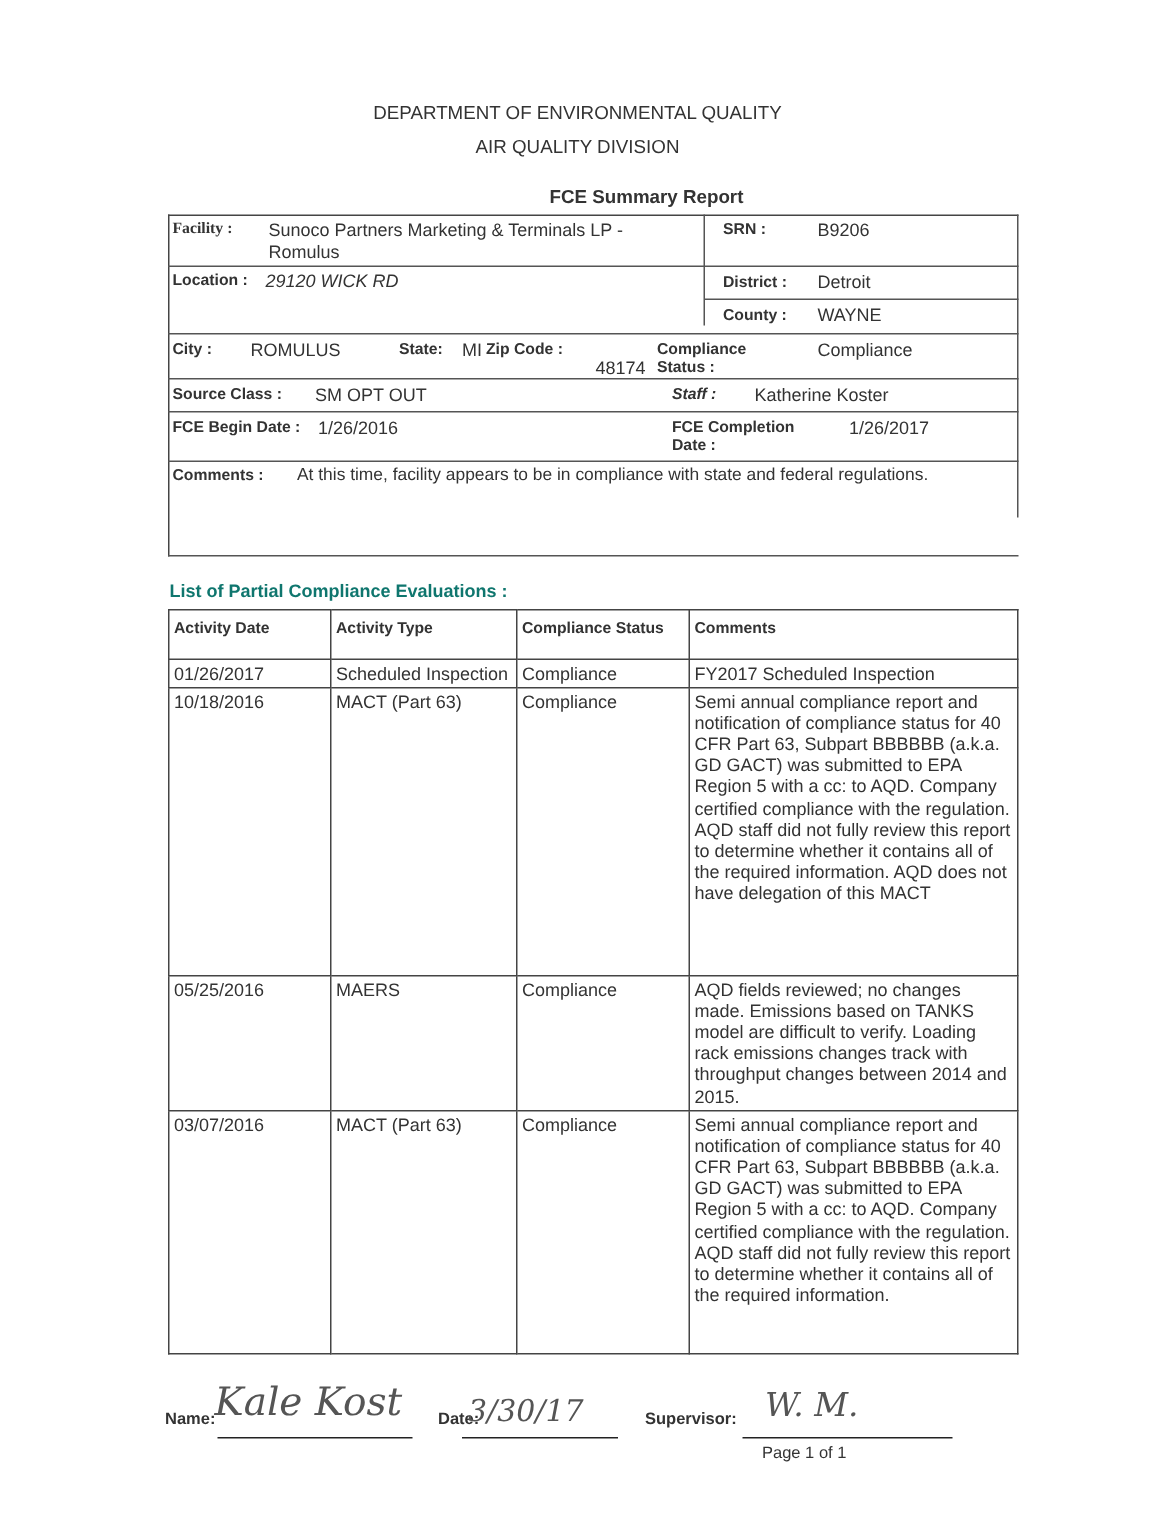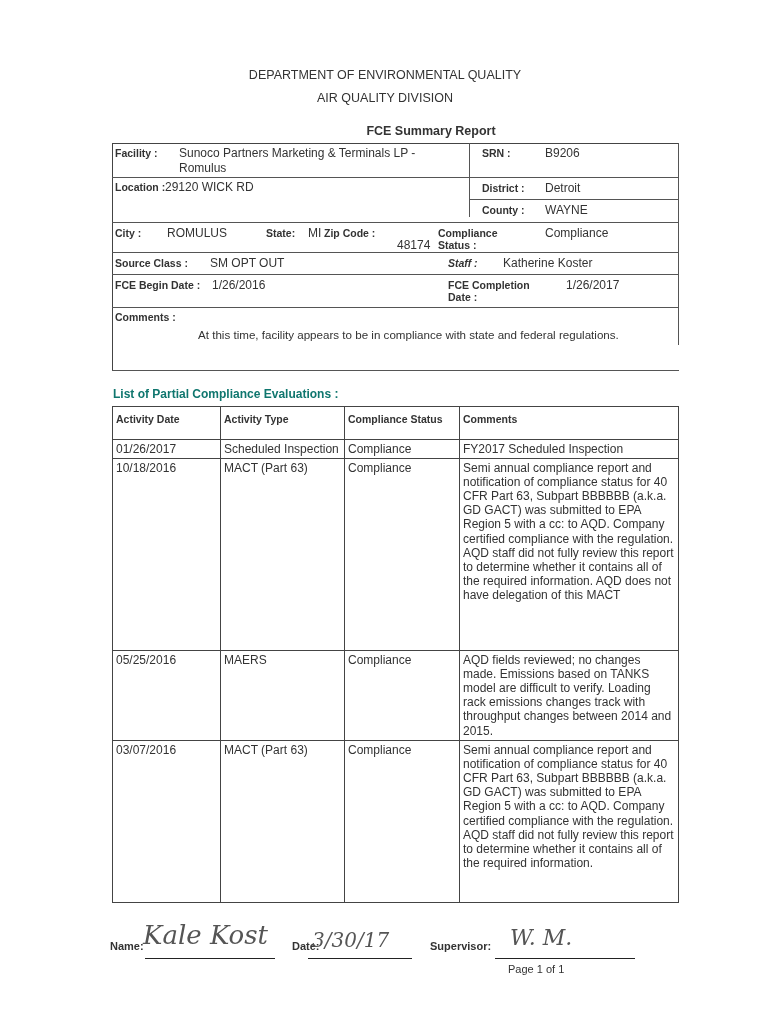--- a/index.html
+++ b/index.html
@@ -33,28 +33,28 @@
 
 <div class="abs line" style="left:112px; top:177px; width:567px; height:1px;"></div>
 <div class="abs line" style="left:470px; top:199px; width:209px; height:1px;"></div>
 <div class="abs line" style="left:112px; top:222px; width:567px; height:1px;"></div>
 <div class="abs line" style="left:112px; top:252px; width:567px; height:1px;"></div>
 <div class="abs line" style="left:112px; top:274px; width:567px; height:1px;"></div>
 <div class="abs line" style="left:112px; top:307px; width:567px; height:1px;"></div>
 
 <div class="abs line" style="left:469px; top:143px; width:1px; height:74px;"></div>
 
-<div class="abs lbl" style="left:115px; top:147px;">Facility :</div>
+<div class="abs lbl" style="left:115px; top:147px;font-family:Liberation Serif, serif;">Facility :</div>
 <div class="abs val" style="left:179px; top:146px;">Sunoco Partners Marketing &amp; Terminals LP -</div>
 <div class="abs val" style="left:179px; top:161px;">Romulus</div>
 <div class="abs lbl" style="left:482px; top:147px;">SRN :</div>
 <div class="abs val" style="left:545px; top:146px;">B9206</div>
 
 <div class="abs lbl" style="left:115px; top:181px;">Location :</div>
-<div class="abs val" style="left:165px; top:180px;">29120 WICK RD</div>
+<div class="abs val" style="left:177px; top:180px;font-style:italic;">29120 WICK RD</div>
 <div class="abs lbl" style="left:482px; top:182px;">District :</div>
 <div class="abs val" style="left:545px; top:181px;">Detroit</div>
 <div class="abs lbl" style="left:482px; top:204px;">County :</div>
 <div class="abs val" style="left:545px; top:203px;">WAYNE</div>
 
 <div class="abs lbl" style="left:115px; top:227px;">City :</div>
 <div class="abs val" style="left:167px; top:226px;">ROMULUS</div>
 <div class="abs lbl" style="left:266px; top:227px;">State:</div>
 <div class="abs val" style="left:308px; top:226px;">MI</div>
 <div class="abs lbl" style="left:324px; top:227px;">Zip Code :</div>
@@ -68,21 +68,21 @@
 <div class="abs lbl" style="left:448px; top:257px;font-style:italic;">Staff :</div>
 <div class="abs val" style="left:503px; top:256px;">Katherine Koster</div>
 
 <div class="abs lbl" style="left:115px; top:279px;">FCE Begin Date :</div>
 <div class="abs val" style="left:212px; top:278px;">1/26/2016</div>
 <div class="abs lbl" style="left:448px; top:279px;">FCE Completion</div>
 <div class="abs lbl" style="left:448px; top:291px;">Date :</div>
 <div class="abs val" style="left:566px; top:278px;">1/26/2017</div>
 
 <div class="abs lbl" style="left:115px; top:311px;">Comments :</div>
-<div class="abs val" style="left:198px; top:328px; font-size:11.6px;">At this time, facility appears to be in compliance with state and federal regulations.</div>
+<div class="abs val" style="left:198px; top:310px; font-size:11.6px;">At this time, facility appears to be in compliance with state and federal regulations.</div>
 
 <div class="abs" style="left:113px; top:387px; font-weight:bold; font-size:12px; color:#0f766e;">List of Partial Compliance Evaluations :</div>
 
 <table class="pce-table">
   <colgroup>
     <col style="width:108px;">
     <col style="width:124px;">
     <col style="width:115px;">
     <col style="width:219px;">
   </colgroup>

